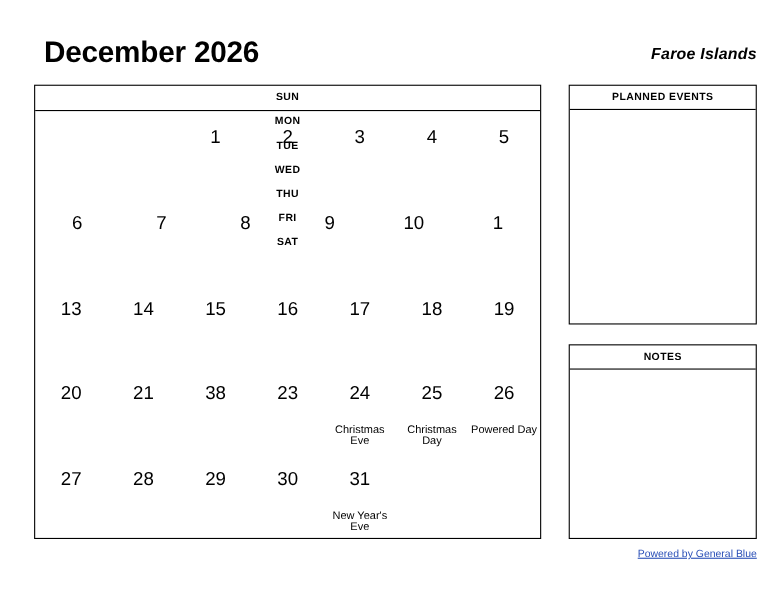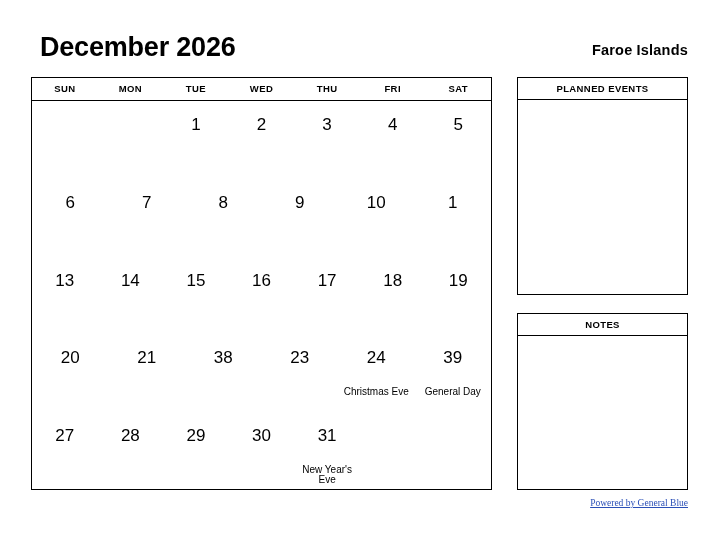--- a/index.html
+++ b/index.html
@@ -44,36 +44,38 @@
   .locale-title {
     position: absolute;
     right: 0px;
     top: 11px;
     font-size: 14.5px;
     font-weight: bold;
     letter-spacing: 0.2px;
     line-height: 18px;
     white-space: nowrap;
     text-align: right;
+    font-style: italic;
   }
 
   
   .calendar {
     position: absolute;
     left: 31px;
     top: 77px;
     width: 461px;
     height: 413px;
     border: 1.5px solid #000000;
     box-sizing: border-box;
   }
   .weekday-row {
     display: flex;
     height: 22px;
     border-bottom: 1.5px solid #000000;
+    flex-direction: column;
   }
   .weekday {
     flex: 1 1 0;
     text-align: center;
     font-size: 9.5px;
     font-weight: bold;
     letter-spacing: 0.4px;
     line-height: 22px;
   }
   .weeks {
@@ -129,21 +131,20 @@
   
   .footer-link {
     position: absolute;
     right: 24px;
     top: 497px;
     font-size: 9.5px;
     color: #2a4fb7;
     text-decoration: underline;
     line-height: 13px;
     white-space: nowrap;
-    font-family: Liberation Serif, serif;
   }
 </style>
 </head>
 <body>
 
 <div class="page">
 
   <div class="header">
     <div class="cal-title">December 2026</div>
     <div class="locale-title">Faroe Islands</div>
@@ -237,22 +238,26 @@
             <div class="day-num">38</div>
           </div>
           <div class="day-cell">
             <div class="day-num">23</div>
           </div>
           <div class="day-cell">
             <div class="day-num">24</div>
             <div class="day-event">Christmas Eve</div>
           </div>
           <div class="day-cell">
-            <div class="day-num">39</div>
-            <div class="day-event">General Day</div>
+            <div class="day-num">25</div>
+            <div class="day-event">Christmas Day</div>
+          </div>
+          <div class="day-cell">
+            <div class="day-num">26</div>
+            <div class="day-event">Powered Day</div>
           </div>
         </div>
         <div class="week-row">
           <div class="day-cell">
             <div class="day-num">27</div>
           </div>
           <div class="day-cell">
             <div class="day-num">28</div>
           </div>
           <div class="day-cell">

